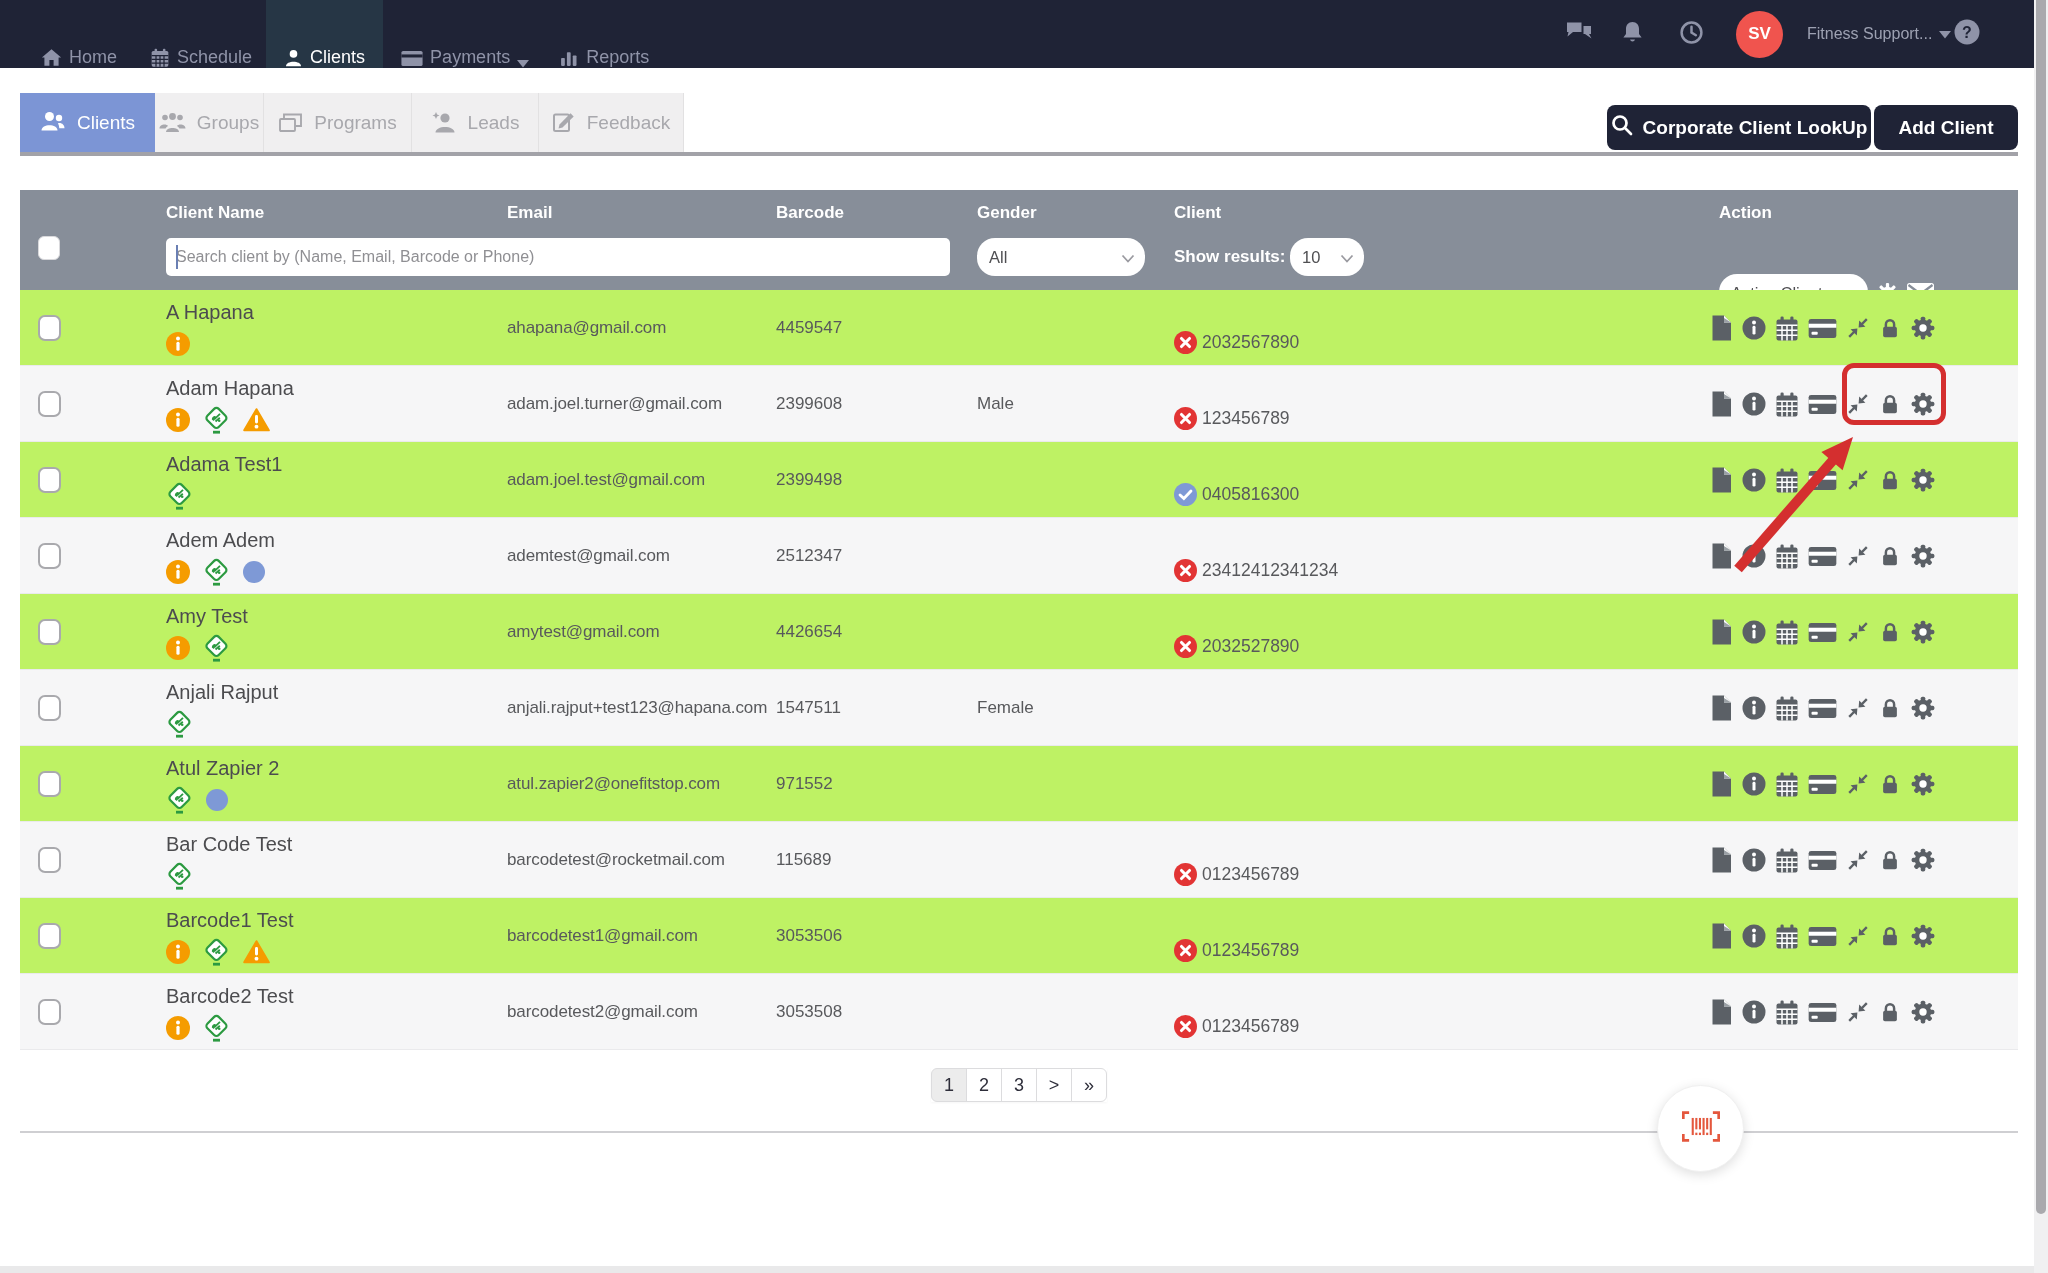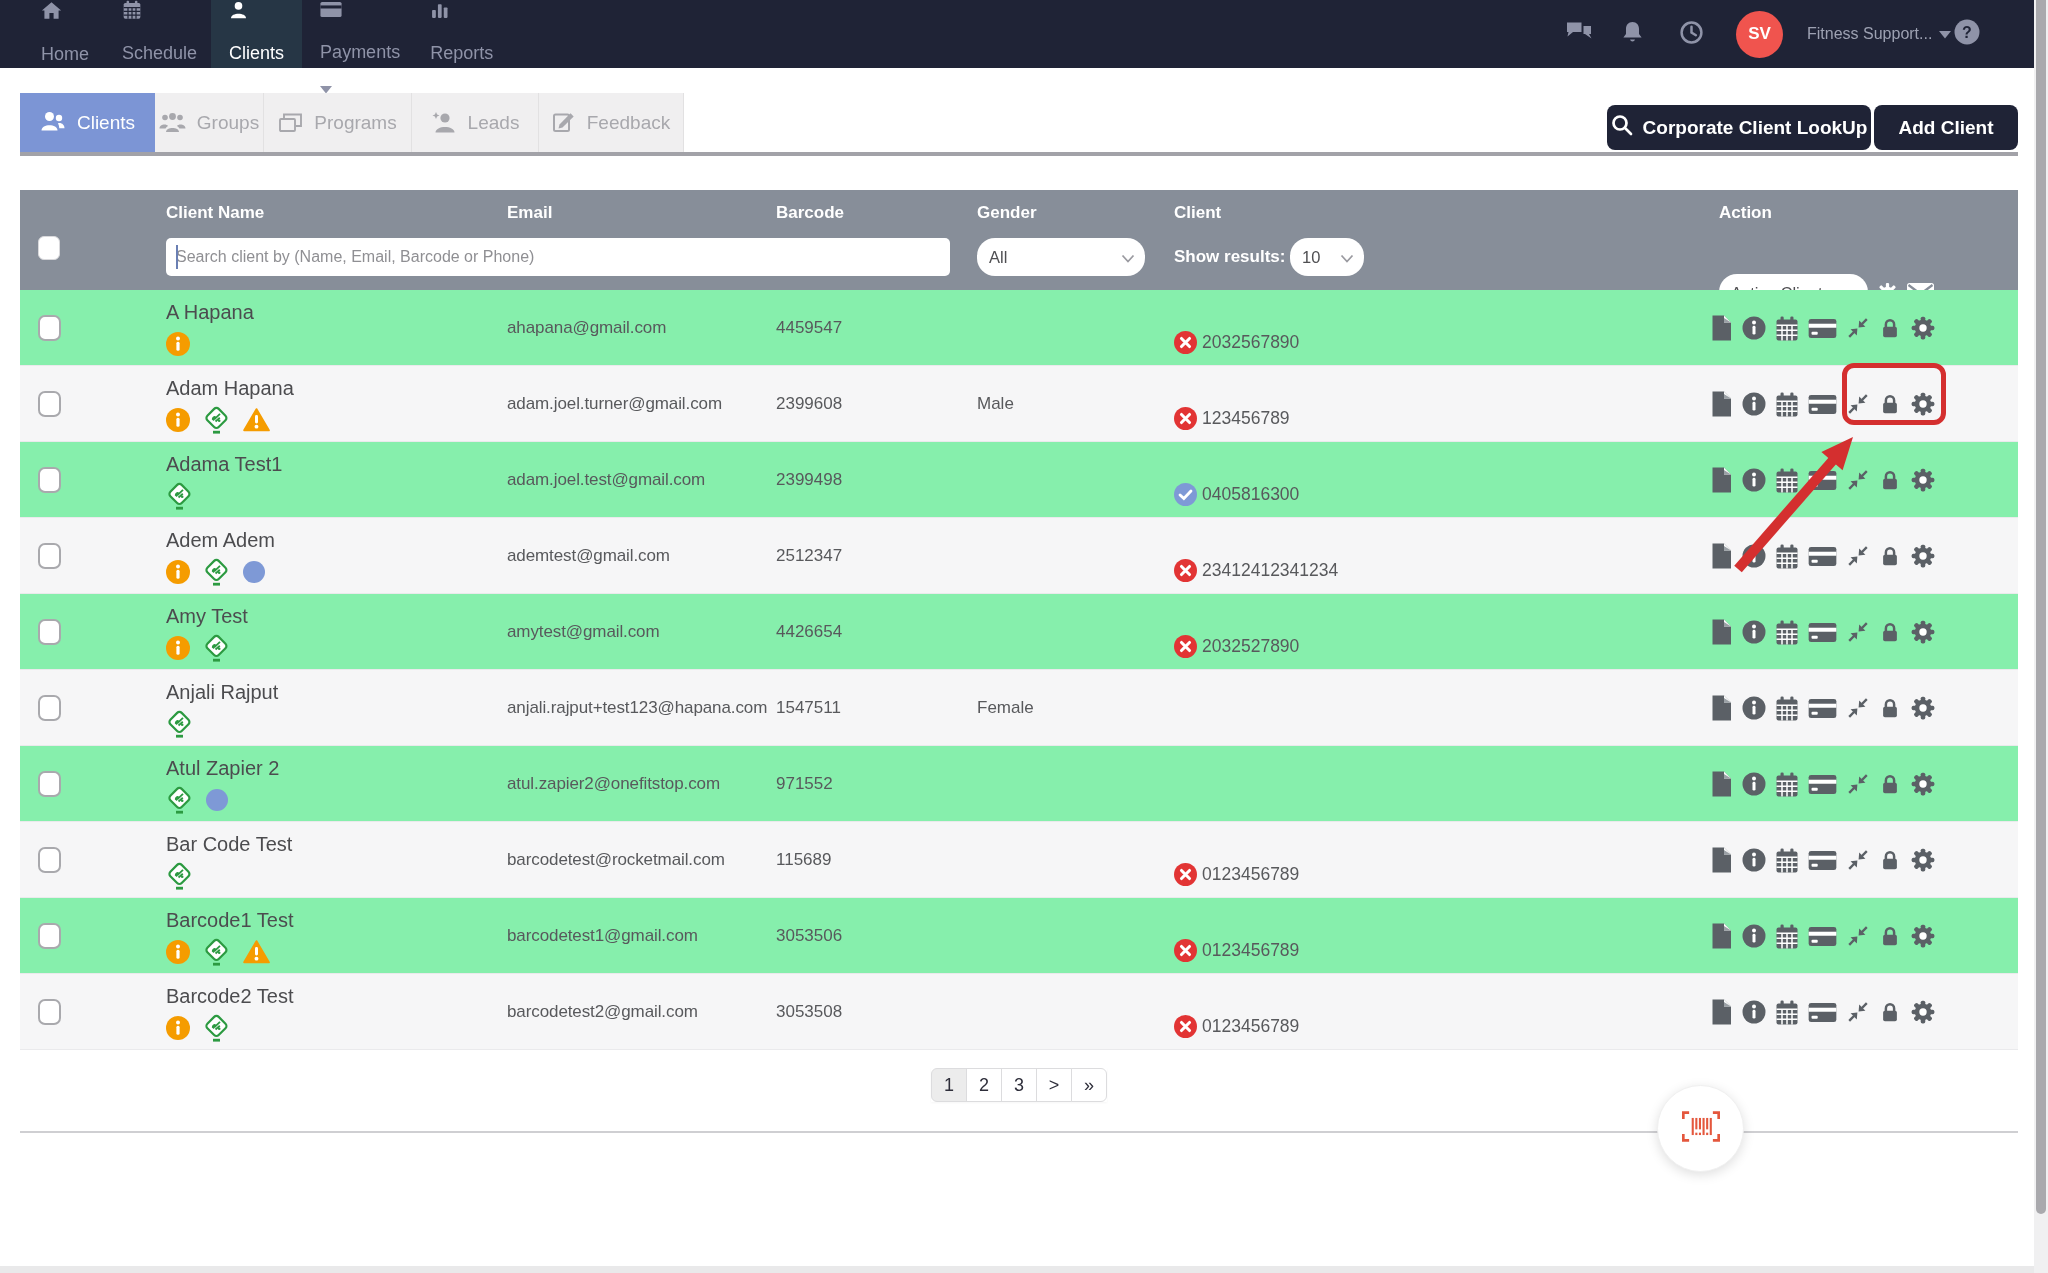--- a/index.html
+++ b/index.html
@@ -2,21 +2,21 @@
 <html><head>
 <meta charset="utf-8">
 <style>
 * { margin:0; padding:0; box-sizing:border-box; }
 html,body { width:2048px; height:1273px; }
 body { font-family:"Liberation Sans",sans-serif; background:#fff; position:relative; overflow:hidden; }
 
 
 .navbar { position:absolute; top:0; left:0; width:2034px; height:68px; background:#1f2336; }
 .nav-left { display:flex; height:68px; align-items:stretch; }
-.nav-item { display:flex; align-items:flex-start; gap:23px; color:#8f93a8; font-size:18px; cursor:default;flex-direction:column; }
+.nav-item { display:flex; align-items:flex-end; gap:7px; color:#8f93a8; font-size:18px; cursor:default; }
 .nav-item svg { display:block; }
 .nav-item.active { background:#263645; color:#fff; padding:0 18px; }
 .ml41{margin-left:41px}.ml40{margin-left:33px}.ml18{margin-left:14px}.ml20{margin-left:18px}.ml36{margin-left:30px}
 .nav-abs { position:absolute; top:0; height:68px; display:flex; align-items:center; color:#8f93a8; }
 .avatar { width:47px; height:47px; border-radius:50%; background:#f0544e; color:#fff; font-size:17px; font-weight:700; display:flex; align-items:center; justify-content:center; }
 .username { font-size:16px; color:#9da1b2; }
 
 
 .tabsbar { position:absolute; top:93px; left:20px; width:1998px; height:59px; }
 .tabs { display:flex; height:59px; }
@@ -31,21 +31,21 @@
 .card { position:absolute; top:190px; left:20px; width:1998px; }
 .thead { position:relative; height:100px; background:#878e99; }
 .th { position:absolute; top:13px; color:#fff; font-weight:700; font-size:17px; }
 .cbx { position:absolute; left:18px; width:22px; height:24px; border-radius:6px; background:#fff; border:1px solid #d9d9dc; }
 .search-input { position:absolute; left:146px; top:48px; width:784px; height:38px; border:none; border-radius:5px; padding:0 10px; font-size:16px; font-family:"Liberation Sans",sans-serif; color:#444; outline:none; }
 .search-input::placeholder { color:#8f8f93; }
 .sel { position:absolute; top:48px; height:38px; background:#fff; border-radius:18px; display:flex; align-items:center; justify-content:space-between; padding:0 10px 0 12px; font-size:16.5px; color:#4f4f52; }
 .lbl-white { position:absolute; top:48px; height:38px; line-height:38px; color:#fff; font-weight:700; font-size:17px; }
 .hdr-icons { position:absolute; left:1699px; top:48px; height:38px; display:flex; align-items:center;margin-top:36px; }
 
-.row { position:relative; height:76px; background:#86efac; border-bottom:1px solid #eaeaec; }
+.row { position:relative; height:76px; background:#bef264; border-bottom:1px solid #eaeaec; }
 .row.alt { background:#f6f6f7; }
 .row .cbx { top:25px; width:23px; height:26px; border:2px solid #a9a9ad; border-radius:7px; }
 .cname { position:absolute; left:146px; top:11px; font-size:20px; color:#4c4c4f; }
 .badges { position:absolute; left:146px; top:40px; display:flex; gap:13px; align-items:center; height:27px; }
 .badges span { display:flex; }
 .cell { position:absolute; top:0; height:76px; line-height:76px; font-size:17px; color:#58595c; }
 .c-email { left:487px; letter-spacing:-0.1px; }
 .c-barcode { left:756px; }
 .c-gender { left:957px; }
 .c-phone { left:1154px; display:flex; align-items:center; gap:5px; font-size:17.5px;margin-top:14px; }

